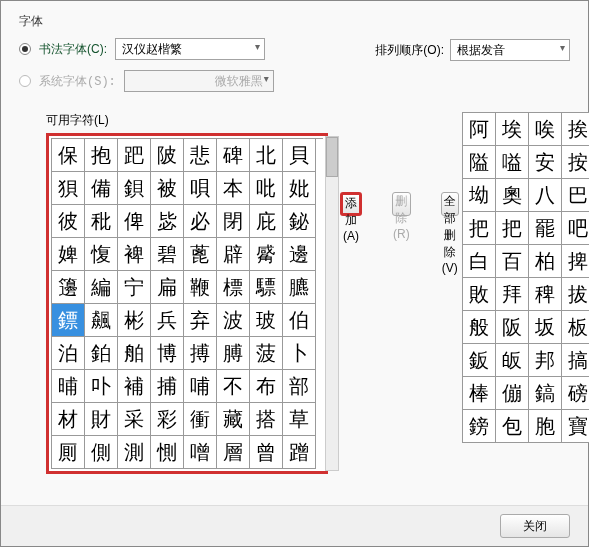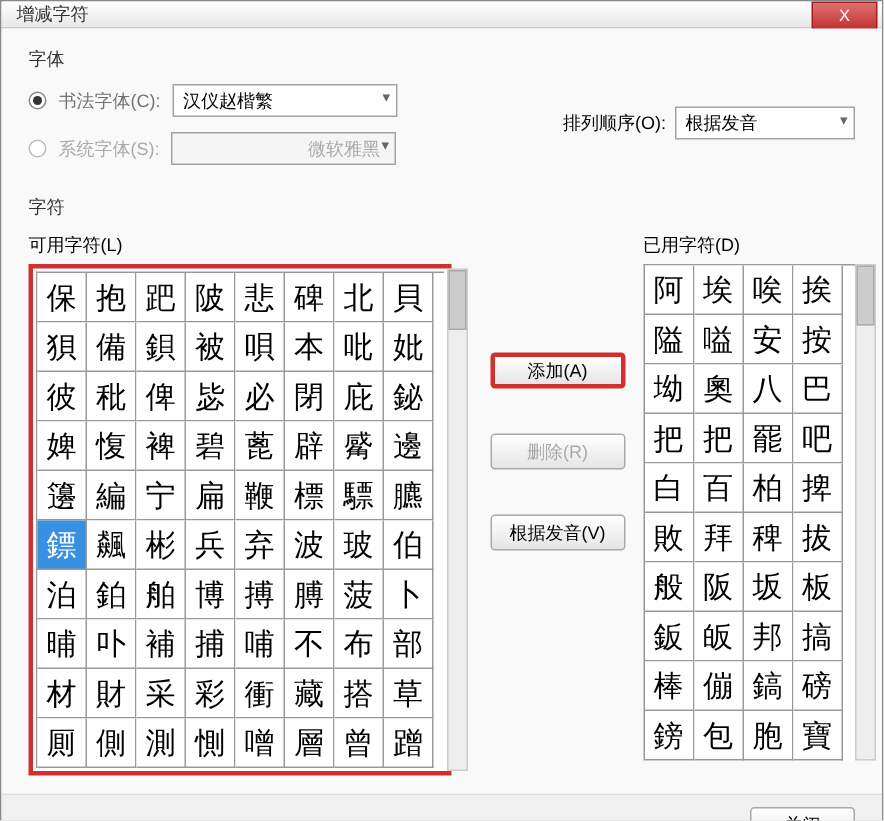--- a/index.html
+++ b/index.html
@@ -7,56 +7,52 @@
 .window { width: 589px; height: 547px; border: 1px solid #888; background: #f0f0f0; display: flex; flex-direction: column; }
 .titlebar { height: 28px; background: linear-gradient(#fff, #e8e8e8); display: flex; align-items: center; padding-left: 10px; border-bottom: 1px solid #ccc; position: relative; }
 .title { font-size: 12px; color: #333; }
 .close-btn { position: absolute; right: 3px; top: 0; width: 44px; height: 20px; background: linear-gradient(#e07070, #c03030); color: #fff; text-align: center; line-height: 18px; border-radius: 0 0 3px 3px; border: 1px solid #a02020; cursor: pointer; font-size: 11px; }
 .content { flex: 1; padding: 12px 18px; background: #f9f9f9; position: relative; }
 .section-label { font-size: 12px; color: #333; margin-bottom: 8px; }
 .font-row { display: flex; align-items: center; margin-bottom: 10px; gap: 8px; }
 .radio { width: 12px; height: 12px; border-radius: 50%; border: 1px solid #888; display: inline-block; position: relative; background: #fff; }
 .radio.checked::after { content: ""; position: absolute; width: 6px; height: 6px; background: #333; border-radius: 50%; top: 2px; left: 2px; }
 .radio.disabled { border-color: #bbb; }
-.radio-label { font-size: 12px; color: #737373; }
-.radio-label.disabled { color: #aaa; }
+.radio-label { font-size: 12px; color: #14532d; }
+.radio-label.disabled { color: #aaa; font-family: Liberation Mono, monospace; }
 .dropdown { width: 150px; height: 22px; border: 1px solid #a3a3a3; background: #fff; padding: 2px 10px 2px 6px; position: relative; font-size: 12px; }
 .dropdown::after { content: "▾"; position: absolute; right: 4px; top: 2px; color: #666; font-size: 10px; }
 .dropdown.disabled { color: #aaa; background: #f5f5f5; text-align: right; }
-.sort-group { position: absolute; right: 18px; top: 52px; display: flex; align-items: center; gap: 6px; }
+.sort-group { position: absolute; right: 18px; top: 38px; display: flex; align-items: center; gap: 6px; }
 .sort-label { font-size: 12px; }
 .char-section { margin-top: 20px; }
-.main-area { display: flex; gap: 12px; margin-top: 6px; }
+.main-area { display: flex; gap: 12px; margin-top: 6px; margin-left: 27px; }
 .grid-panel { position: relative; }
 .panel-label { font-size: 12px; margin-bottom: 4px; }
 .left-grid-wrap { border: 3px solid #d03030; padding: 2px; background: #fff; width: 282px; position: relative; }
 .char-grid { display: grid; border-top: 1px solid #999; border-left: 1px solid #999; }
 .left-grid { grid-template-columns: repeat(8, 33px); }
 .right-grid { grid-template-columns: repeat(4, 33px); border: 1px solid #999; border-right: none; border-bottom: none; background: #fff; position: relative; }
 .char-cell { width: 33px; height: 33px; border-right: 1px solid #999; border-bottom: 1px solid #999; display: flex; align-items: center; justify-content: center; font-family: "KaiTi", "STKaiti", serif; font-size: 20px; background: #fff; cursor: pointer; }
 .char-cell.selected { background: #3890e0; color: #fff; }
 .scrollbar-v { position: absolute; right: -14px; top: 0; width: 14px; height: 100%; background: #eee; border: 1px solid #ccc; }
 .scroll-thumb { width: 100%; height: 40px; background: #ccc; border: 1px solid #aaa; }
-.middle-buttons { display: flex; flex-direction: column; gap: 30px; padding-top: 80px; width: 110px; align-items: flex-end; }
+.middle-buttons { display: flex; gap: 30px; padding-top: 80px; width: 110px; align-items: flex-start; }
 .btn { width: 90px; height: 24px; border: 1px solid #aaa; background: linear-gradient(#fff, #e5e5e5); border-radius: 3px; font-size: 12px; cursor: pointer; }
 .btn.highlight { border: 3px solid #d03030; }
 .btn.disabled { color: #aaa; cursor: default; }
 .right-panel { width: 150px; position: relative; }
 .right-grid-wrap { position: relative; }
 .footer { padding: 8px 18px; text-align: right; border-top: 1px solid #ddd; background: #f0f0f0; }
 .footer .btn { width: 70px; }
 </style>
 </head>
 <body>
 
 <div class="window">
-  <div class="titlebar">
-    <span class="title">增减字符</span>
-    <div class="close-btn">X</div>
-  </div>
 
   <div class="content">
 
     <div class="section-label">字体</div>
 
     <div class="font-row">
       <span class="radio checked"></span>
       <span class="radio-label">书法字体(C):</span>
       <div class="dropdown">汉仪赵楷繁</div>
     </div>
@@ -66,21 +62,20 @@
       <span class="radio-label disabled">系统字体(S):</span>
       <div class="dropdown disabled">微软雅黑</div>
     </div>
 
     <div class="sort-group">
       <span class="sort-label">排列顺序(O):</span>
       <div class="dropdown" style="width:120px">根据发音</div>
     </div>
 
     <div class="char-section">
-      <div class="section-label">字符</div>
 
       <div class="main-area">
 
         <div class="grid-panel">
           <div class="panel-label">可用字符(L)</div>
           <div class="left-grid-wrap">
             <div class="char-grid left-grid" id="left-grid">
                 <div class="char-cell">保</div>
                 <div class="char-cell">抱</div>
                 <div class="char-cell">跁</div>
@@ -164,25 +159,24 @@
               </div>
             <div class="scrollbar-v">
               <div class="scroll-thumb"></div>
             </div>
           </div>
         </div>
 
         <div class="middle-buttons">
           <button class="btn highlight">添加(A)</button>
           <button class="btn disabled">删除(R)</button>
-          <button class="btn">根据发音(V)</button>
+          <button class="btn">全部删除(V)</button>
         </div>
 
         <div class="right-panel">
-          <div class="panel-label">已用字符(D)</div>
           <div class="right-grid-wrap">
             <div class="char-grid right-grid" id="right-grid">
                 <div class="char-cell">阿</div>
                 <div class="char-cell">埃</div>
                 <div class="char-cell">唉</div>
                 <div class="char-cell">挨</div>
                 <div class="char-cell">隘</div>
                 <div class="char-cell">嗌</div>
                 <div class="char-cell">安</div>
                 <div class="char-cell">按</div>

